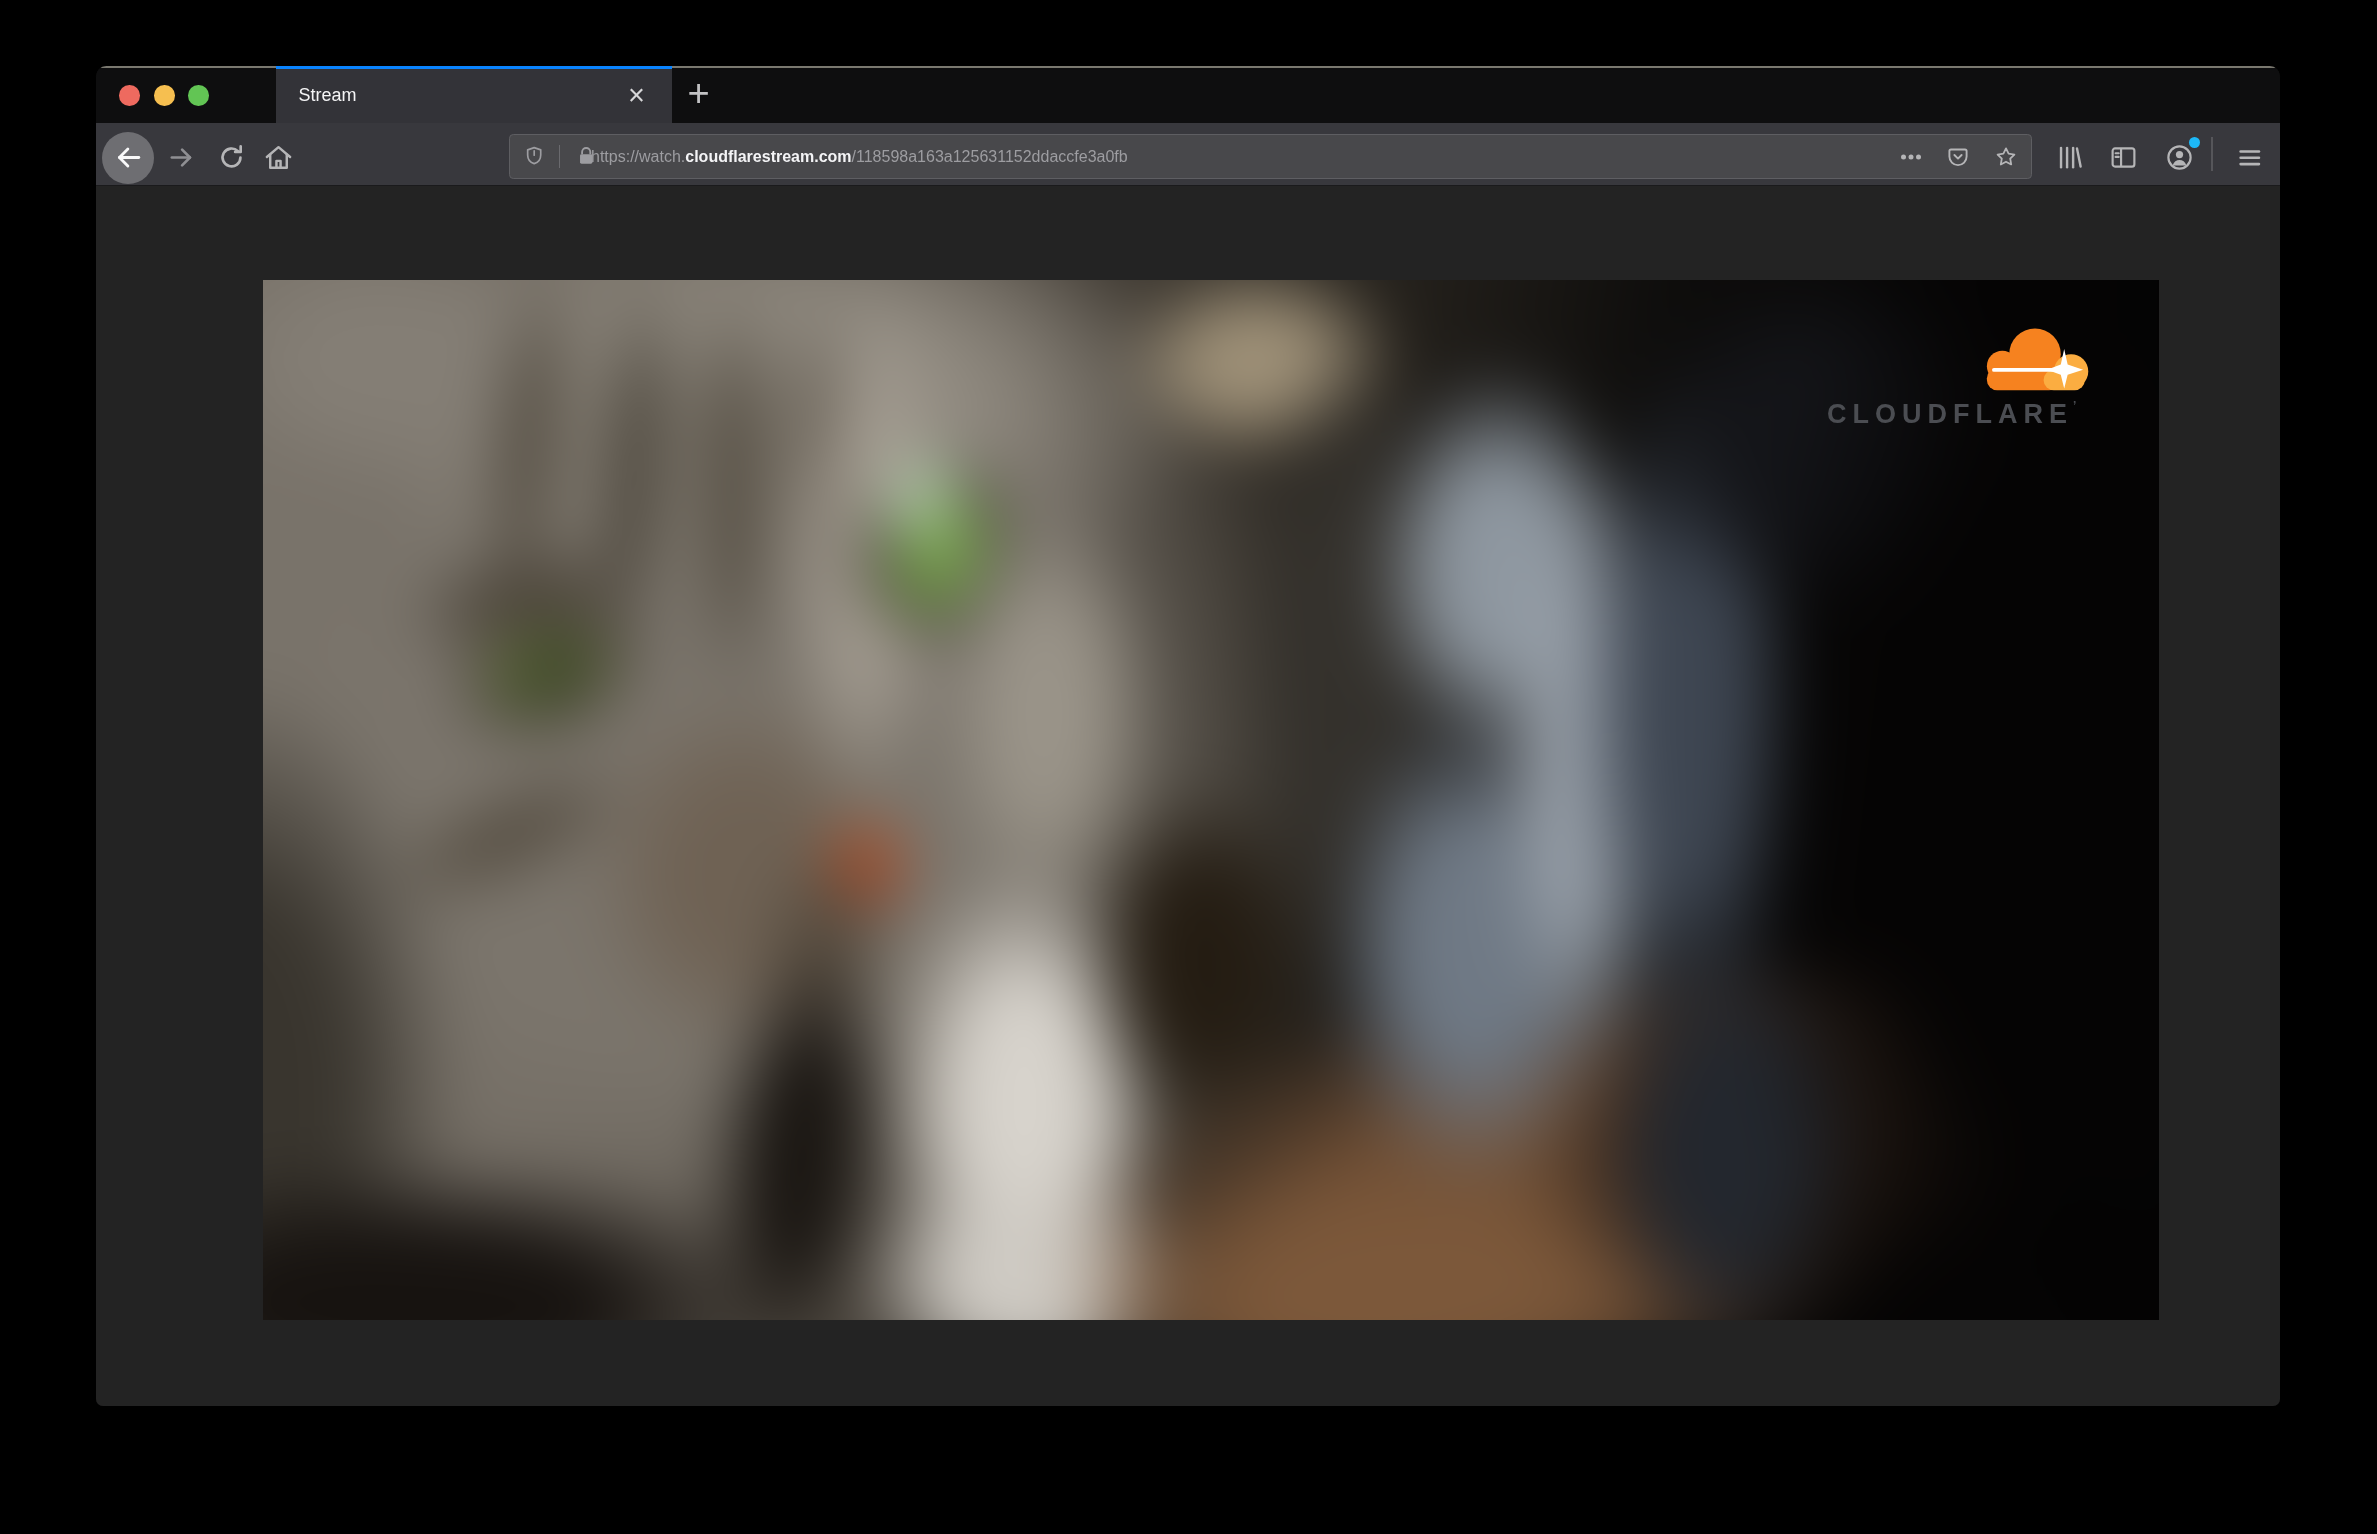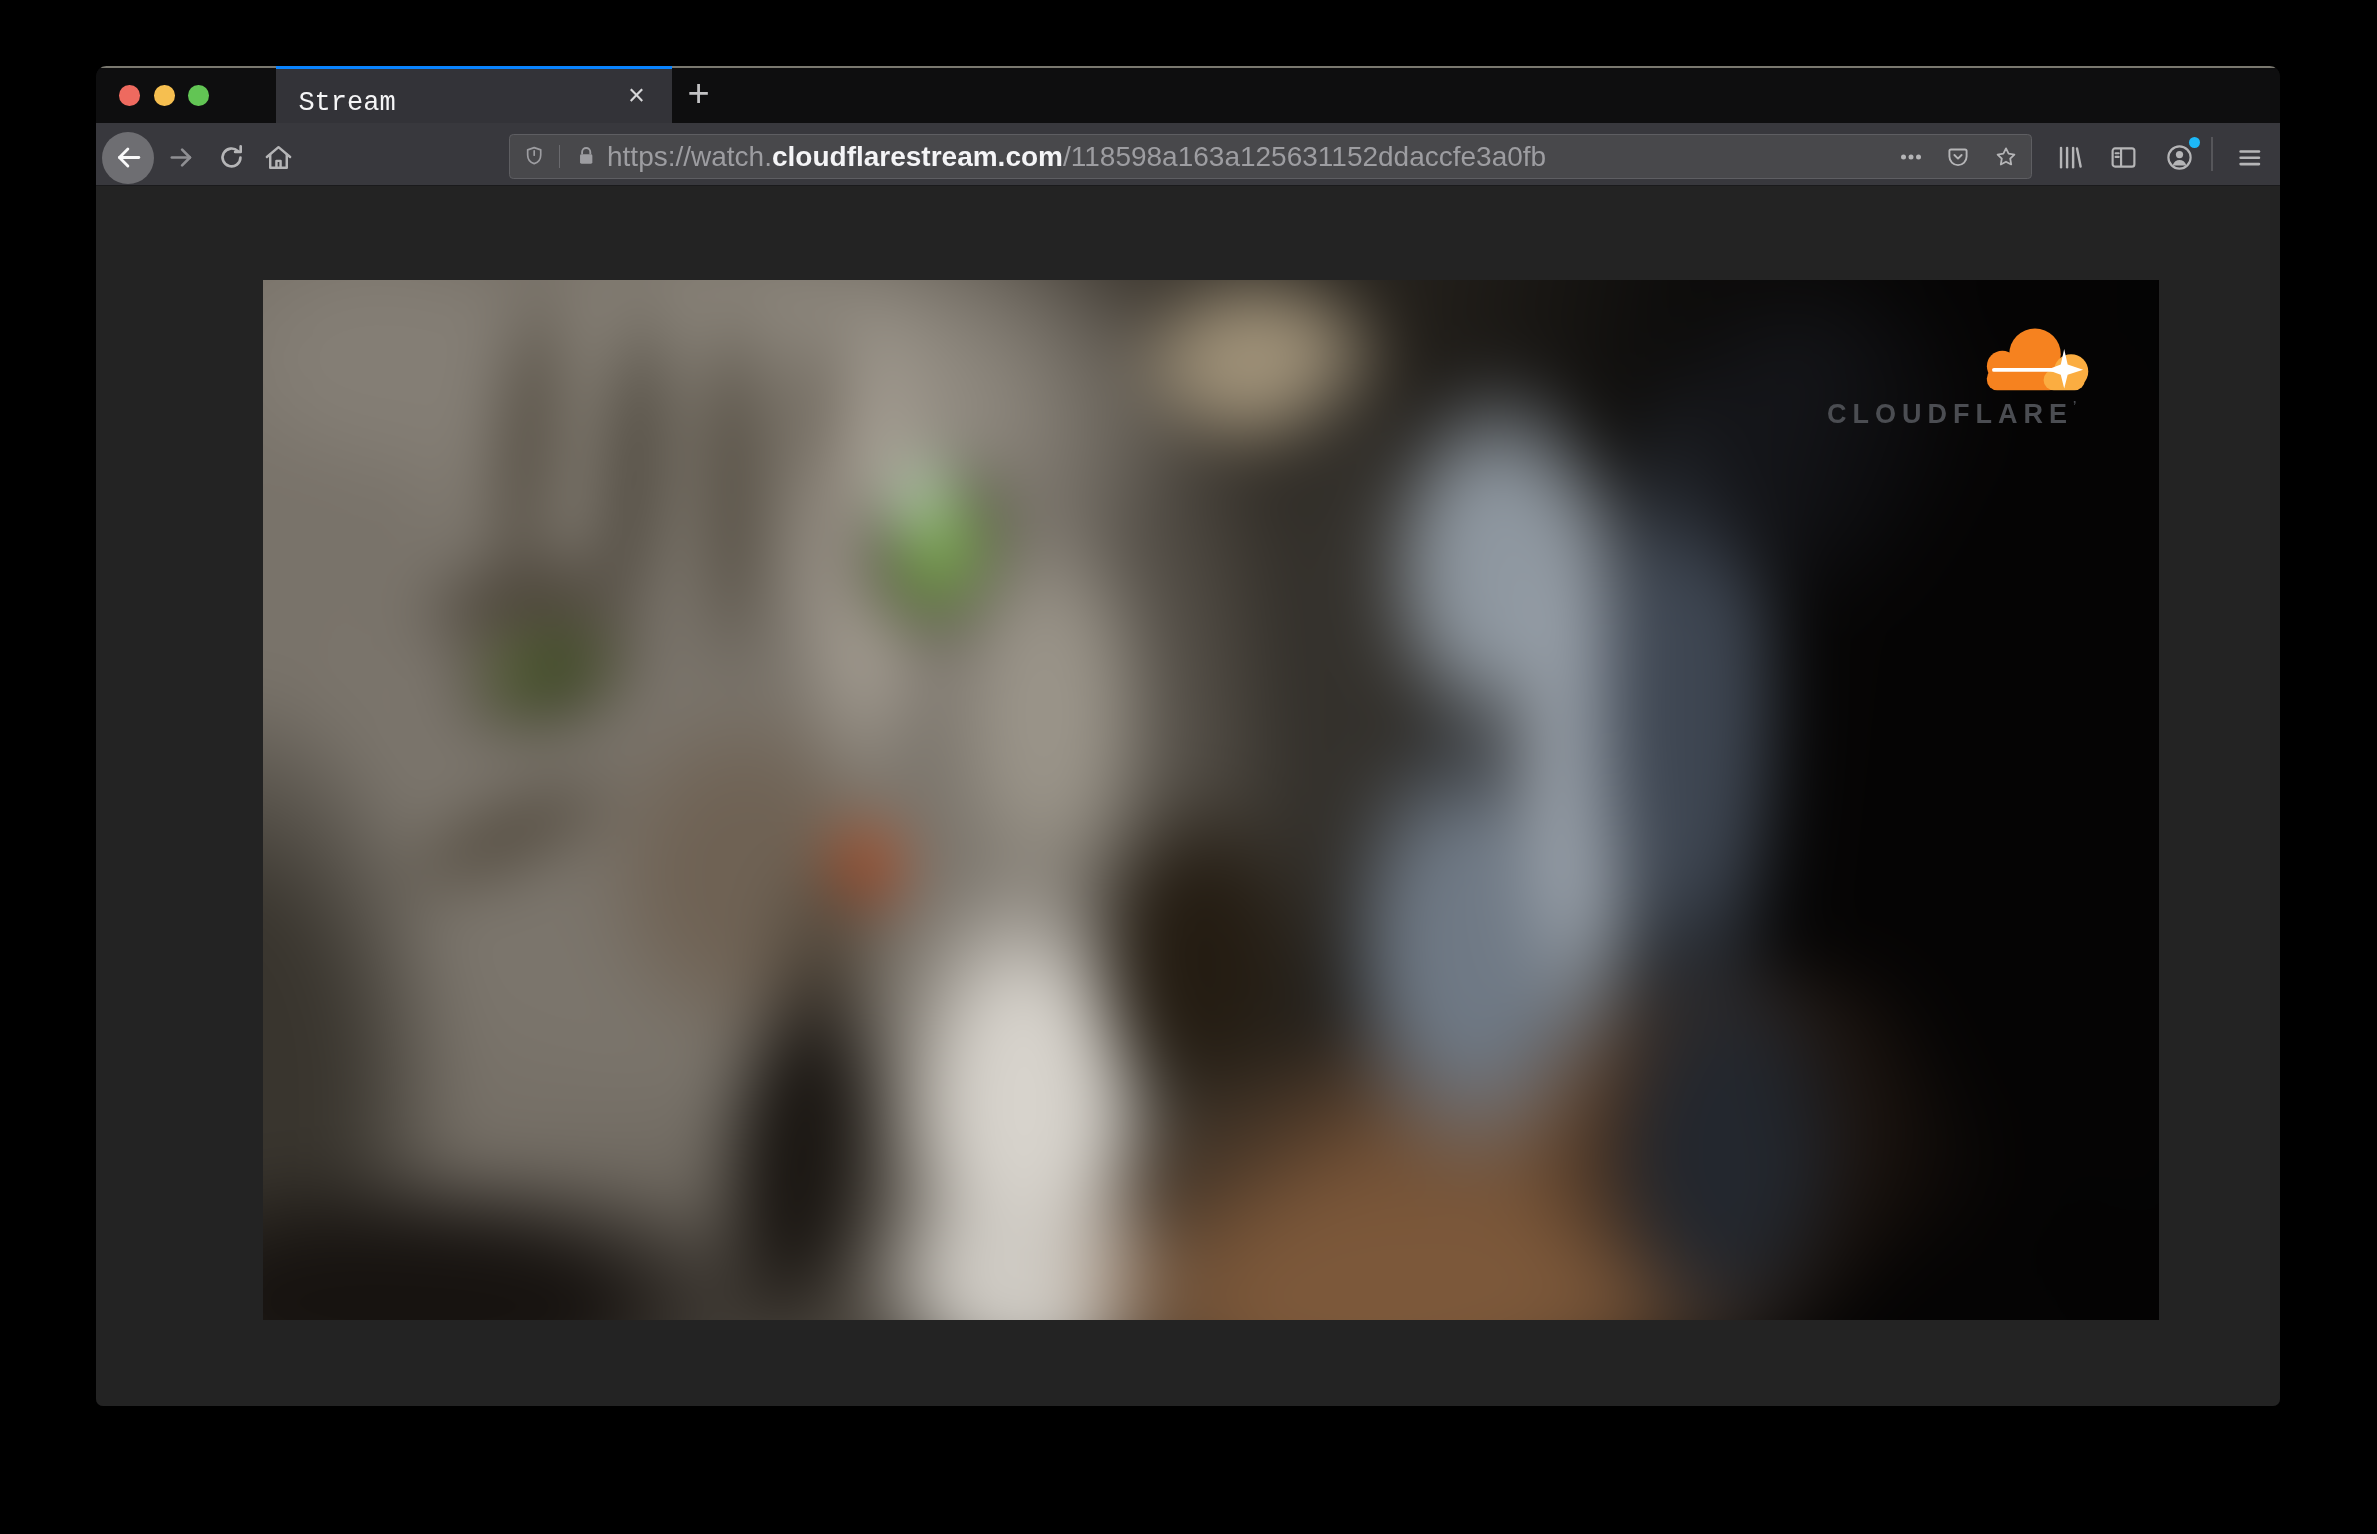--- a/index.html
+++ b/index.html
@@ -13,40 +13,40 @@
         background:#7a786f;z-index:40;}
 
   
   .tabbar{position:absolute;left:0;top:0;width:100%;height:57px;background:#0e0e0f;}
   .tl{position:absolute;top:19px;width:20.7px;height:20.7px;border-radius:50%;}
   .tl.c{left:23px;background:#ee6a5f;}
   .tl.m{left:58px;background:#f6bf50;}
   .tl.z{left:92px;background:#62c554;}
   .tab{position:absolute;left:180px;top:0;width:396px;height:57px;
        background:#333338;border-top:3.4px solid #0a84ff;box-sizing:border-box;z-index:41;}
-  .tab-title{position:absolute;left:22.4px;top:8px;line-height:52px;font-size:27px;
-       color:#f5f5f6;font-weight:500;white-space:nowrap;font-family:Liberation Mono, monospace;}
+  .tab-title{position:absolute;left:22.4px;top:0;line-height:52px;font-size:18px;
+       color:#f5f5f6;font-weight:500;white-space:nowrap;}
   .tab-close{position:absolute;right:15.5px;top:6.9px;width:40px;height:40px;
        text-align:center;line-height:38px;font-size:29px;color:#d7d7d9;cursor:default;}
   .newtab{position:absolute;left:579px;top:6.9px;width:47px;height:43px;text-align:center;
        line-height:40px;font-size:38px;font-weight:300;color:#c2c2c4;}
 
   
   .toolbar{position:absolute;left:0;top:57px;width:100%;height:63px;background:#38383d;
        border-bottom:0.9px solid #1a1a1c;box-sizing:border-box;z-index:30;}
   .backbtn{position:absolute;left:6px;top:8.6px;width:52px;height:52px;border-radius:50%;
        background:#6e6e72;display:flex;align-items:center;justify-content:center;z-index:45;}
   .tb-btn{position:absolute;top:15.5px;width:38px;height:38px;display:flex;
        align-items:center;justify-content:center;}
   .urlbar{position:absolute;left:413px;top:11.2px;width:1523px;height:45px;
        background:#48484b;border:0.9px solid #5e5e62;border-radius:4.3px;box-sizing:border-box;}
   .u-ic{position:absolute;top:50%;transform:translateY(-50%);width:24px;height:24px;
        display:flex;align-items:center;justify-content:center;}
   .u-sep{position:absolute;left:49px;top:10.3px;width:0.9px;height:22.4px;background:#6a6a6e;}
-  .urltext{position:absolute;left:97px;top:0;line-height:43px;font-size:28px;
+  .urltext{position:absolute;left:81px;top:0;line-height:43px;font-size:16px;
        color:#9d9da1;white-space:nowrap;}
   .urltext .dom{color:#f4f4f6;font-weight:700;}
   .tb-sep{position:absolute;left:2115px;top:13.8px;width:1.7px;height:34px;background:#56565a;}
   .acc-dot{position:absolute;right:-1.7px;top:-1.7px;width:11.2px;height:11.2px;border-radius:50%;
        background:#1db9f8;}
 
   
   .content{position:absolute;left:0;top:120px;width:100%;height:1220px;background:#232323;}
   .player{position:absolute;left:167px;top:94px;width:1852px;height:1040px;
        background:#0a0908;overflow:hidden;padding-left:44px;}

